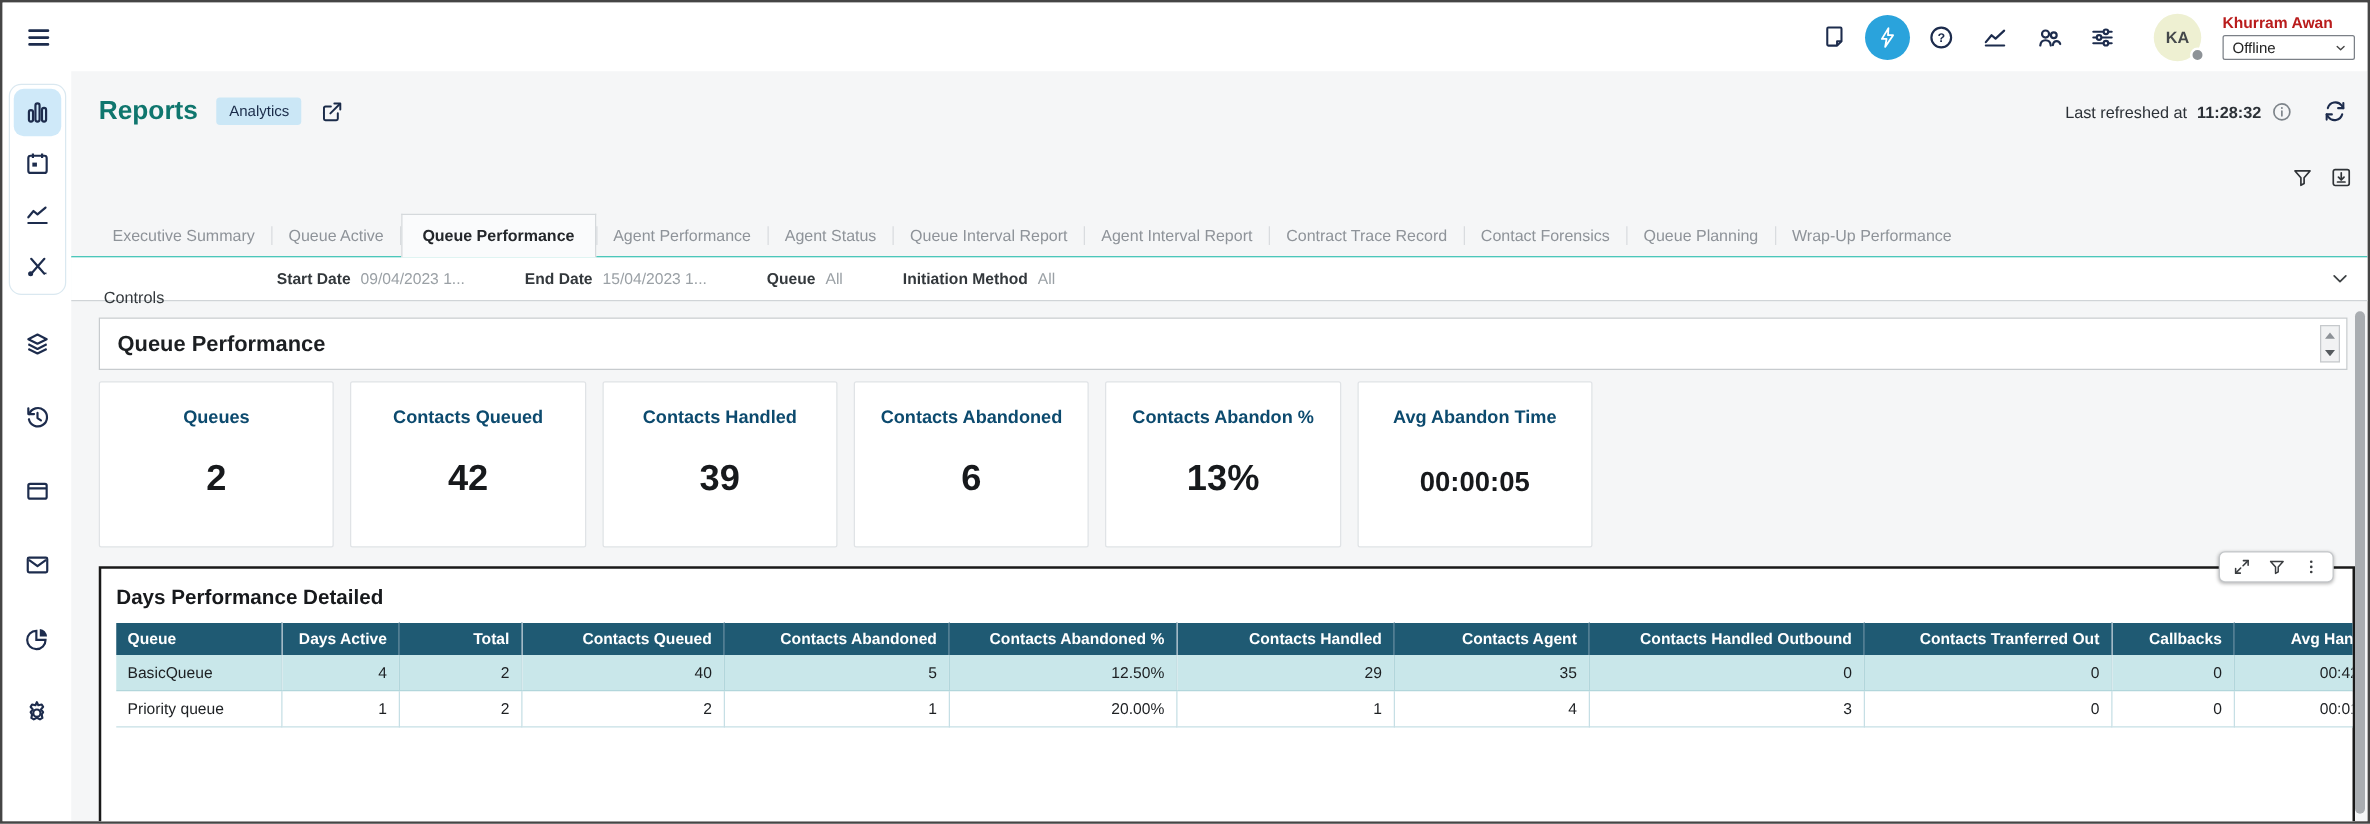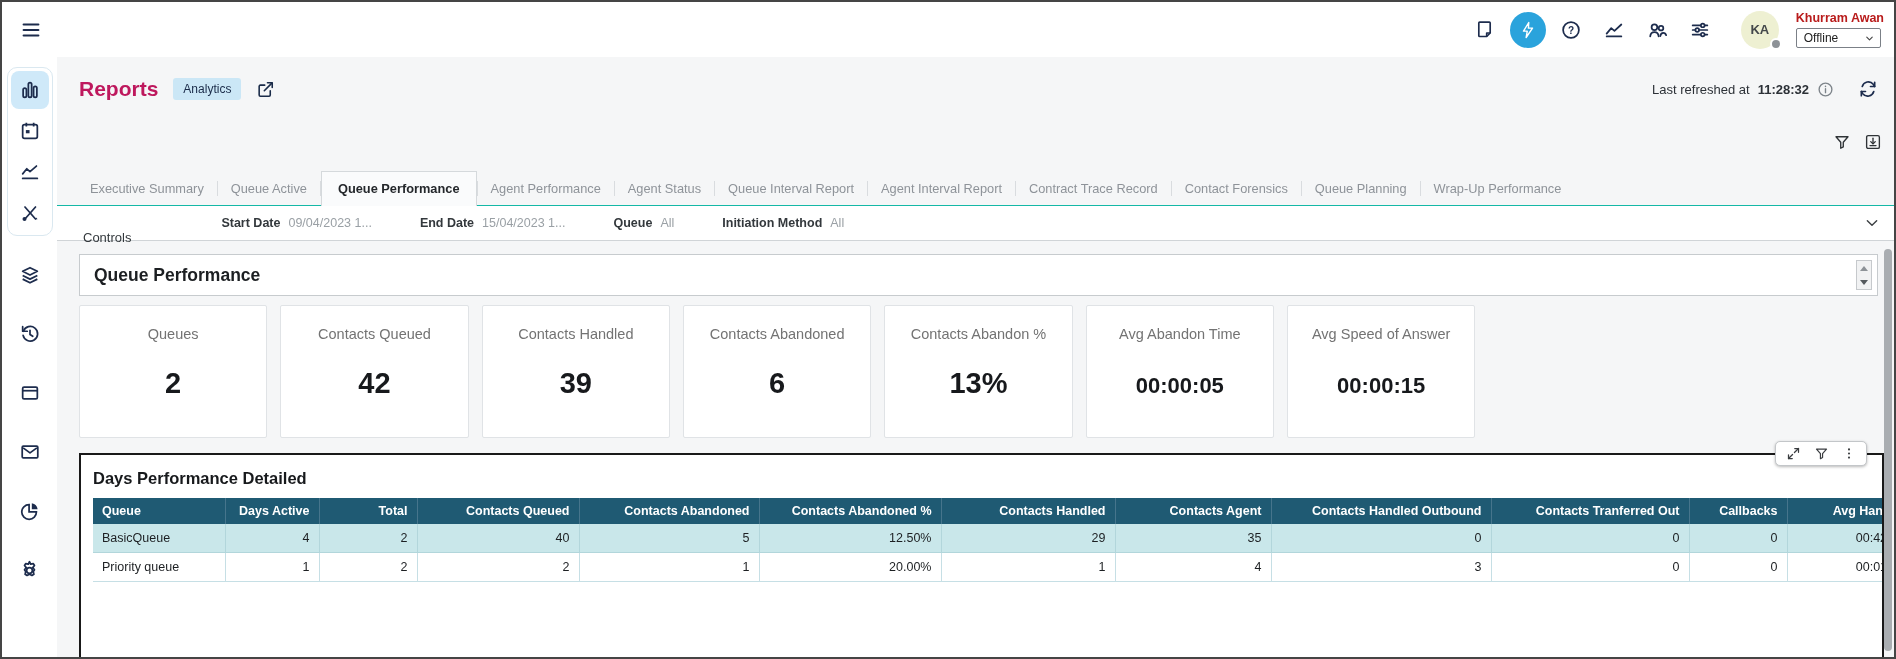--- a/index.html
+++ b/index.html
@@ -15,37 +15,37 @@
 .icon-btn { width: 36px; height: 36px; display: flex; align-items: center; justify-content: center;
             border-radius: 50%; color: #1d2c4d; cursor: pointer; }
 .icon-btn.active-circle { background: #2aa3dc; color: #fff; }
 .avatar-wrap { position: relative; margin-left: 16px; }
 .avatar { width: 38px; height: 38px; border-radius: 50%; background: #eef0d2; color: #44484b;
           font-weight: 700; font-size: 13px; display: flex; align-items: center; justify-content: center; }
 .status-dot { position: absolute; right: -3px; bottom: -1px; width: 12px; height: 12px;
               border-radius: 50%; background: #8d9297; border: 2px solid #fff; }
 .user-block { display: flex; flex-direction: column; margin-left: 10px; gap: 3px; }
 .user-name { font-size: 12.5px; font-weight: 700; color: #b91c1c; }
-.status-select { display: flex; align-items: center; justify-content: space-between; width: 85px;
+.status-select { display: flex; align-items: center; justify-content: space-between; width: 106px;
                  border: 1px solid #7b8087; border-radius: 2px; padding: 2px 5px 2px 7px;
                  font-size: 12px; color: #222; background: #fff; cursor: pointer; }
 
 
 .body-row { flex: 1; display: flex; min-height: 0; }
 .sidebar { flex: 0 0 55px; background: #fff; display: flex; flex-direction: column; align-items: center; padding-top: 10px; }
 .side-group { border: 1px solid #dae8f0; border-radius: 10px; display: flex; flex-direction: column;
               align-items: center; padding: 3px; gap: 3px; margin-bottom: 20px; }
 .side-item { width: 38px; height: 38px; display: flex; align-items: center; justify-content: center;
              border-radius: 8px; color: #1d2c4d; cursor: pointer; }
 .side-item.active { background: #cfe9f9; }
 .side-list { display: flex; flex-direction: column; gap: 21px; align-items: center; }
 
 .content { flex: 1; background: #f5f6f7; display: flex; flex-direction: column; min-width: 0; position: relative; }
 .content-header { display: flex; align-items: center; margin: 12px 16px 0 22px; height: 40px; }
-.page-title { font-size: 21px; font-weight: 700; color: #be185d; }
+.page-title { font-size: 21px; font-weight: 700; color: #0f766e; }
 .badge { background: #cbe7f6; color: #1a2b49; font-size: 12px; padding: 4px 10px; border-radius: 3px; margin-left: 15px; }
 .ext-link { margin-left: 15px; color: #1a2b49; cursor: pointer; display: flex; }
 .refresh-area { margin-left: auto; display: flex; align-items: center; gap: 8px; font-size: 13px; color: #2c3137; }
 .refresh-time { font-weight: 700; }
 .info-icon { color: #7d848a; display: flex; cursor: pointer; }
 .refresh-icon { margin-left: 16px; color: #1d2c4d; cursor: pointer; display: flex; }
 
 .quick-icons { display: flex; justify-content: flex-end; gap: 13px; margin: 24px 12px 0 0; color: #2f3337; height: 20px; }
 .quick-icons > span { cursor: pointer; display: flex; }
 
@@ -78,21 +78,21 @@
            border: 1px solid #c6c9cc; display: flex; flex-direction: column; align-items: center;
            justify-content: space-around; cursor: pointer; color: #6a6f73; }
 .tri-up { width: 0; height: 0; border-left: 4px solid transparent; border-right: 4px solid transparent;
           border-bottom: 5px solid #8d9297; }
 .tri-down { width: 0; height: 0; border-left: 4px solid transparent; border-right: 4px solid transparent;
             border-top: 5px solid #555a5e; }
 
 .kpi-row { display: grid; grid-template-columns: repeat(9, 1fr); gap: 13px; margin: 9px 16px 0 22px; }
 .kpi-card { background: #fff; border: 1px solid #e0e3e6; border-radius: 2px; height: 133px;
             text-align: center; padding-top: 20px; }
-.kpi-label { font-size: 14.5px; color: #737373; }
+.kpi-label { font-size: 14.5px; color: #0c4a6e; font-weight: bold; }
 .kpi-value { font-size: 29px; font-weight: 700; color: #17191c; margin-top: 25px; }
 .kpi-value.time { font-size: 22px; margin-top: 31px; }
 
 
 .detail-wrap { position: relative; margin: 15px 10px 0 22px; }
 .panel-toolbar { position: absolute; top: -12px; right: 17px; z-index: 3; background: #fff;
                  border: 1px solid #c3c6c9; border-radius: 5px; padding: 4px 10px; display: flex;
                  gap: 13px; align-items: center; box-shadow: 0 1px 3px rgba(0,0,0,0.28); color: #3a3d40; }
 .panel-toolbar > span { cursor: pointer; display: flex; }
 .detail-panel { background: #fff; border: 2px solid #191919; height: 212px; padding: 14px 0 0 12px; overflow: hidden; }
@@ -377,24 +377,20 @@
               <div class="kpi-label">Contacts Abandoned</div>
               <div class="kpi-value">6</div>
             </div>
             <div class="kpi-card">
               <div class="kpi-label">Contacts Abandon %</div>
               <div class="kpi-value">13%</div>
             </div>
             <div class="kpi-card">
               <div class="kpi-label">Avg Abandon Time</div>
               <div class="kpi-value time">00:00:05</div>
-            </div>
-            <div class="kpi-card">
-              <div class="kpi-label">Avg Speed of Answer</div>
-              <div class="kpi-value time">00:00:15</div>
             </div>
           </div>
 
         <div class="detail-wrap">
           <div class="panel-toolbar">
             <span>
               <svg width="15" height="15" viewBox="0 0 24 24" fill="none" stroke="currentColor" stroke-width="2" stroke-linecap="round" stroke-linejoin="round">
                   <path d="M14 4h6v6"></path>
                   <path d="M20 4l-6.5 6.5"></path>
                   <path d="M10 20H4v-6"></path>

